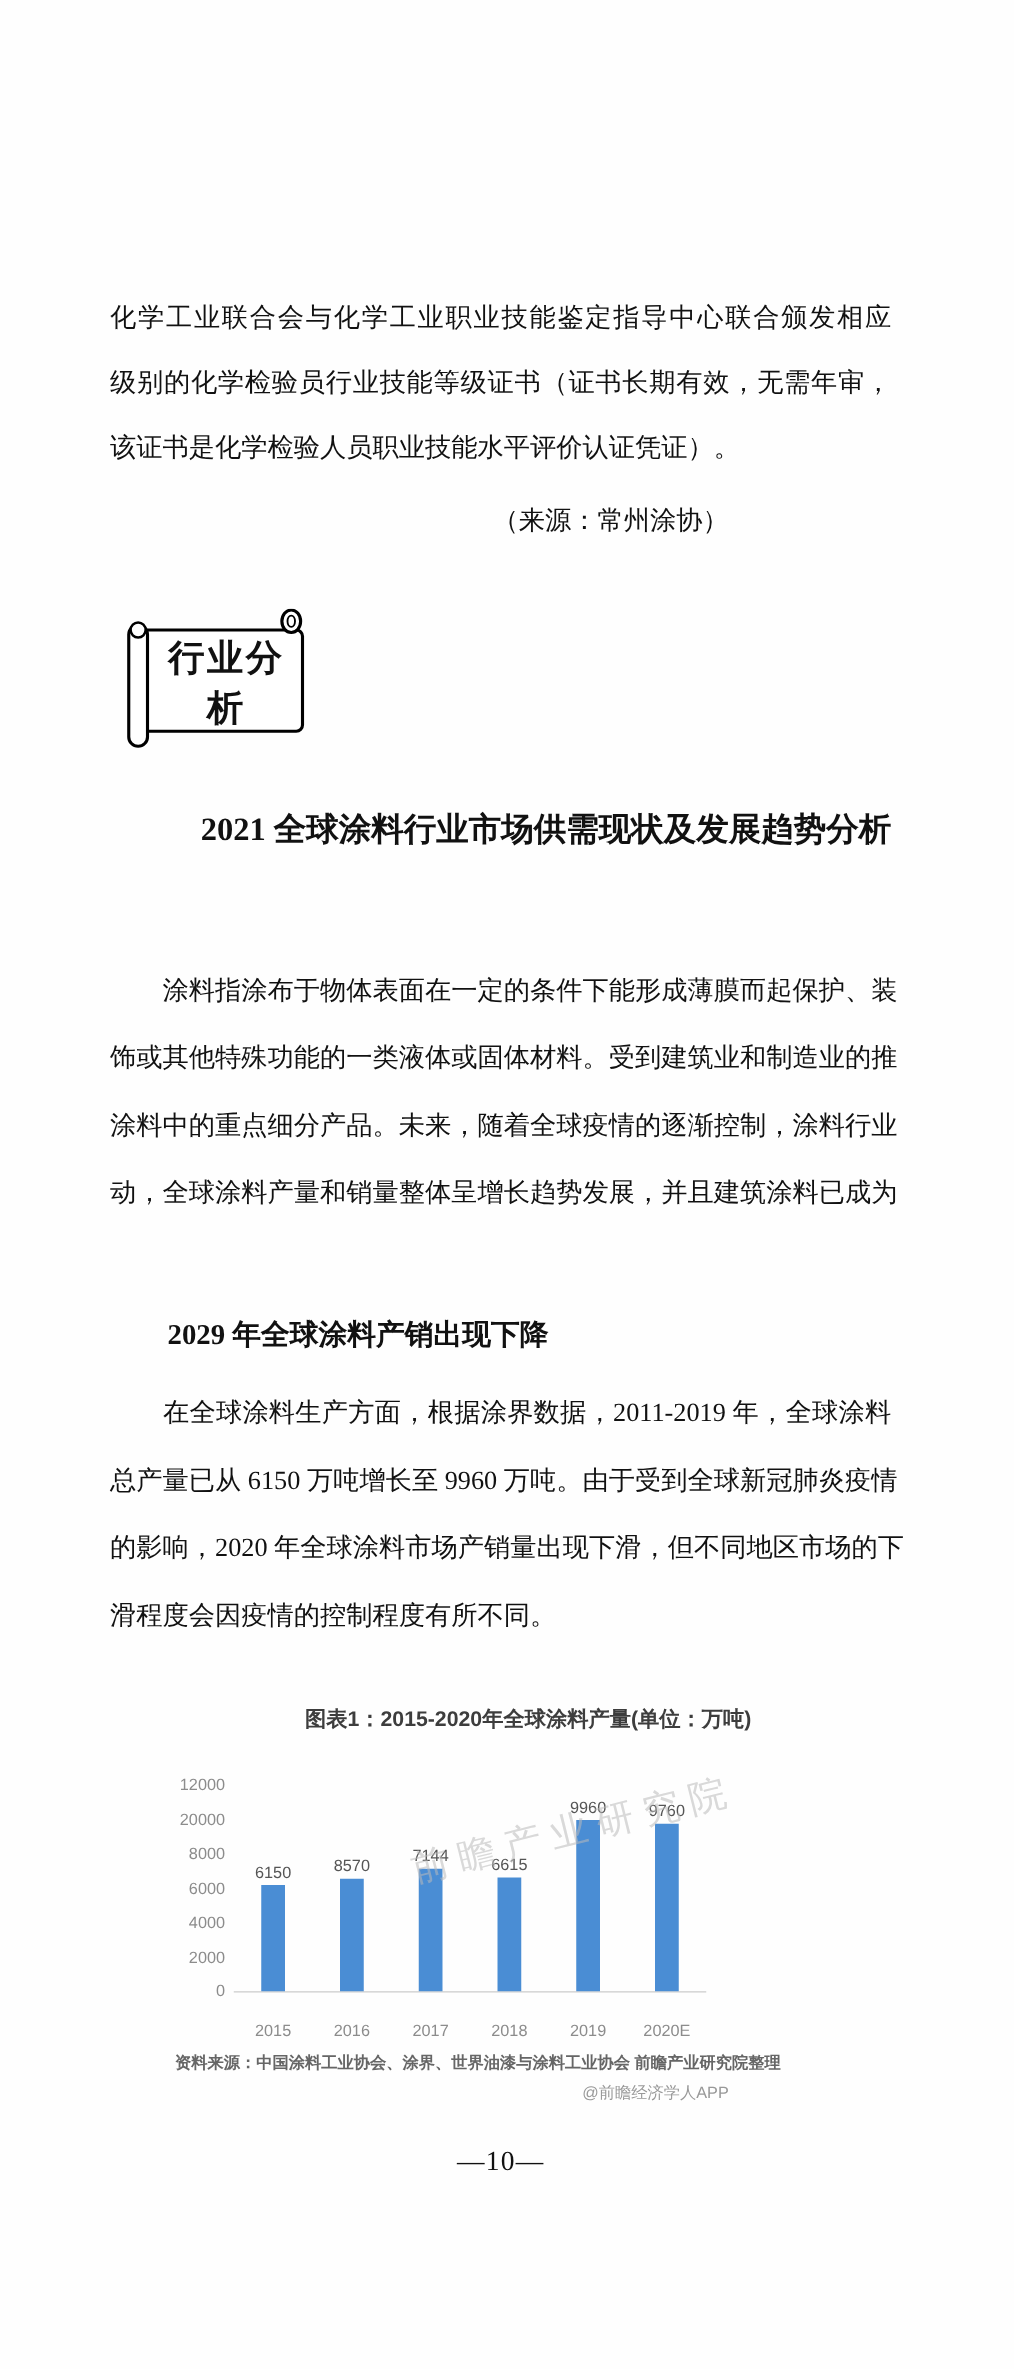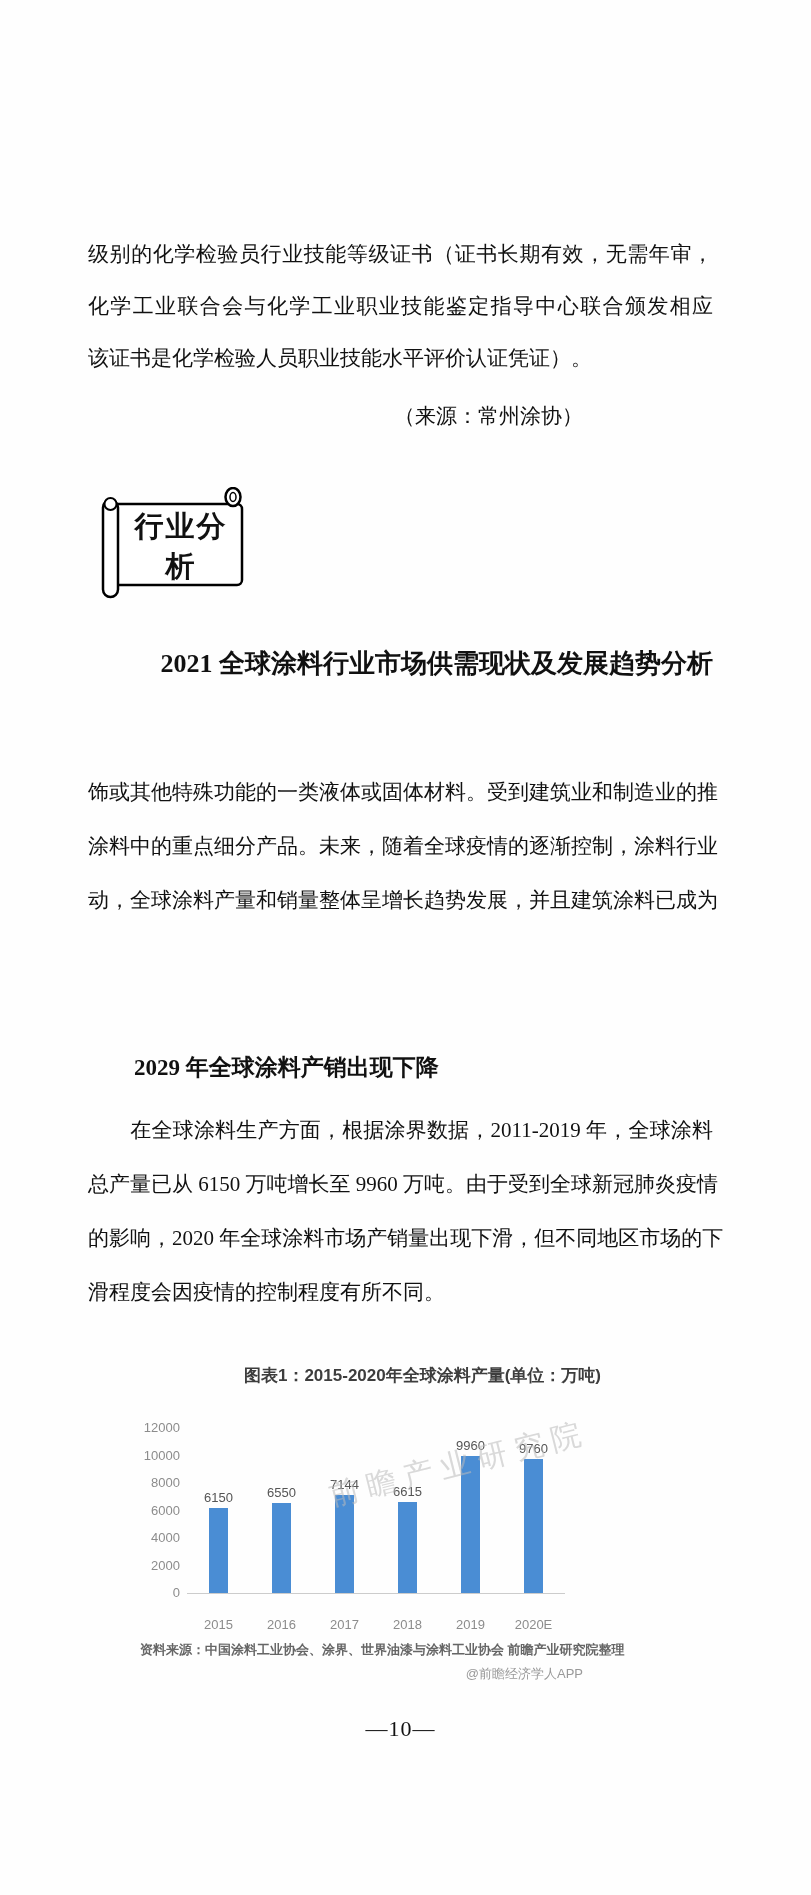--- a/index.html
+++ b/index.html
@@ -55,41 +55,42 @@
 
   .page-number{position:absolute;left:88px;top:1716px;width:625px;text-align:center;
                font-size:22px;letter-spacing:1px;}
 </style>
 </head>
 <body>
 
 <div class="page">
 
   <div class="para para1">
+      <div class="para-line">化学工业联合会与化学工业职业技能鉴定指导中心联合颁发相应</div>
       <div class="para-line">级别的化学检验员行业技能等级证书（证书长期有效，无需年审，</div>
-      <div class="para-line">化学工业联合会与化学工业职业技能鉴定指导中心联合颁发相应</div>
       <div class="para-line">该证书是化学检验人员职业技能水平评价认证凭证）。</div>
     </div>
 
   <div class="attribution">（来源：常州涂协）</div>
 
   <div class="banner">
     <svg width="150" height="118" viewBox="0 0 150 118">
       <rect x="11" y="17" width="131" height="81" rx="5" fill="#fff" stroke="#000" stroke-width="2.5"></rect>
       <rect x="3" y="13" width="15" height="97" rx="7.5" fill="#fff" stroke="#000" stroke-width="2.5"></rect>
       <ellipse cx="10.5" cy="17" rx="6" ry="6" fill="#fff" stroke="#000" stroke-width="2"></ellipse>
       <ellipse cx="133" cy="10" rx="7.5" ry="9" fill="#fff" stroke="#000" stroke-width="2.5"></ellipse>
       <ellipse cx="133" cy="10" rx="3" ry="4.5" fill="#fff" stroke="#000" stroke-width="1.5"></ellipse>
     </svg>
     <span class="banner-label">行业分析</span>
   </div>
 
   <h1 class="article-title">2021 全球涂料行业市场供需现状及发展趋势分析</h1>
 
   <div class="para para2">
+      <div class="para-line">　　涂料指涂布于物体表面在一定的条件下能形成薄膜而起保护、装</div>
       <div class="para-line">饰或其他特殊功能的一类液体或固体材料。受到建筑业和制造业的推</div>
       <div class="para-line">涂料中的重点细分产品。未来，随着全球疫情的逐渐控制，涂料行业</div>
       <div class="para-line">动，全球涂料产量和销量整体呈增长趋势发展，并且建筑涂料已成为</div>
     </div>
 
   <h2 class="subheading">2029 年全球涂料产销出现下降</h2>
 
   <div class="para para3">
       <div class="para-line">　　在全球涂料生产方面，根据涂界数据，2011-2019 年，全球涂料</div>
       <div class="para-line">总产量已从 6150 万吨增长至 9960 万吨。由于受到全球新冠肺炎疫情</div>
@@ -99,31 +100,31 @@
 
   <figure class="chart">
     <div class="chart-title">图表1：2015-2020年全球涂料产量(单位：万吨)</div>
     <div class="chart-body">
       <div class="y-axis">
           <div class="ytick" style="top: 157px;">0</div>
           <div class="ytick" style="top: 129.5px;">2000</div>
           <div class="ytick" style="top: 102px;">4000</div>
           <div class="ytick" style="top: 74.5px;">6000</div>
           <div class="ytick" style="top: 47px;">8000</div>
-          <div class="ytick" style="top: 19.5px;">10000</div>
+          <div class="ytick" style="top: 19.5px;">20000</div>
           <div class="ytick" style="top: -8px;">12000</div>
         </div>
       <div class="plot">
           <div class="bar-group">
             <div class="bar-value">6150</div>
             <div class="bar" style="height: 84.5625px; background: rgb(74, 141, 212);"></div>
             <div class="bar-year">2015</div>
           </div>
           <div class="bar-group">
-            <div class="bar-value">6550</div>
+            <div class="bar-value">8570</div>
             <div class="bar" style="height: 90.0625px; background: rgb(74, 141, 212);"></div>
             <div class="bar-year">2016</div>
           </div>
           <div class="bar-group">
             <div class="bar-value">7144</div>
             <div class="bar" style="height: 98.23px; background: rgb(74, 141, 212);"></div>
             <div class="bar-year">2017</div>
           </div>
           <div class="bar-group">
             <div class="bar-value">6615</div>

